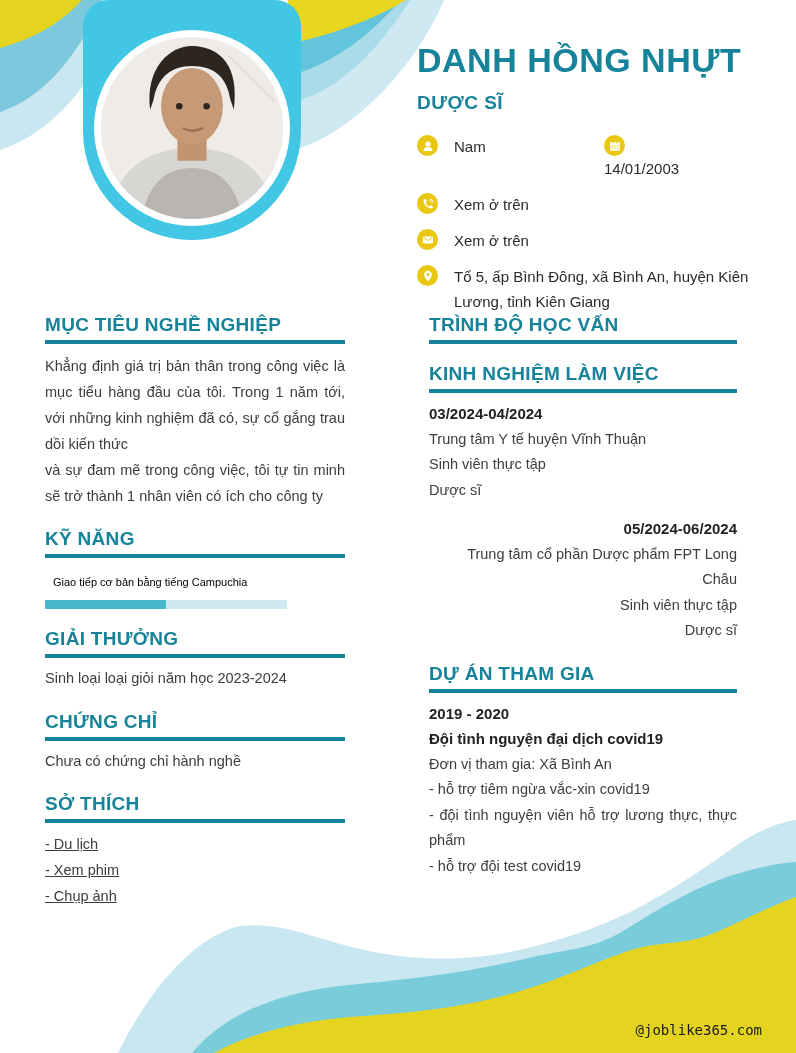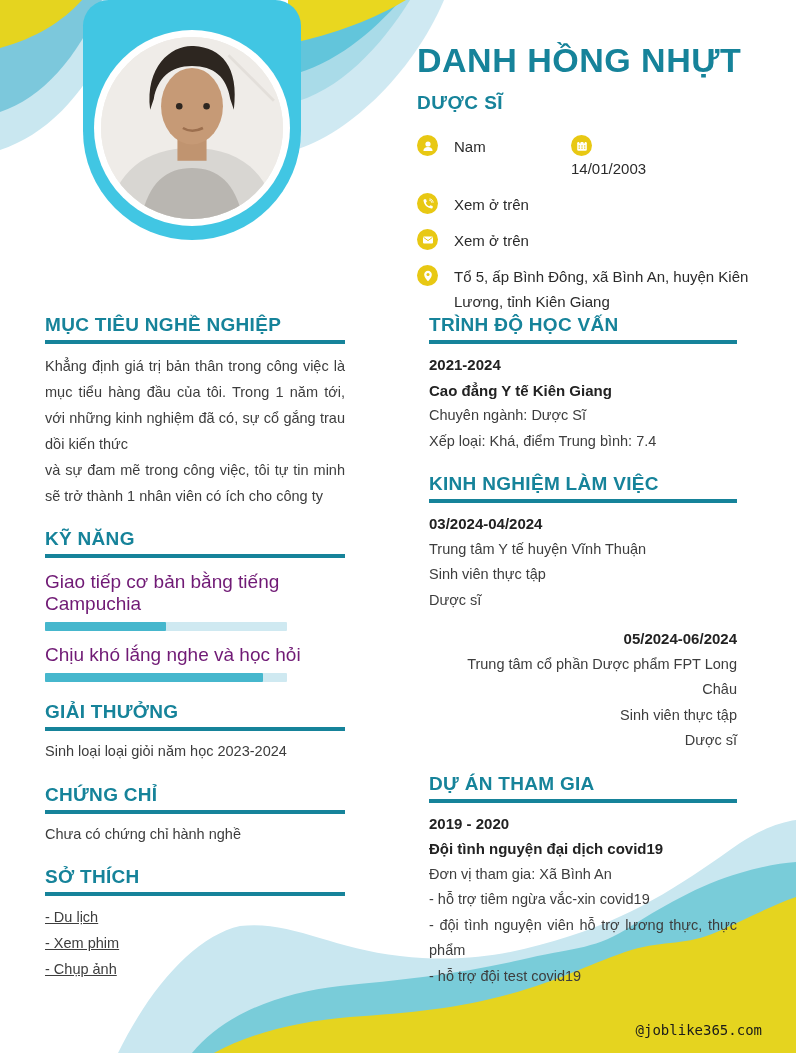--- a/index.html
+++ b/index.html
@@ -27,42 +27,42 @@
 
   
   .header{position:absolute;left:417px;top:40px;width:350px;z-index:4;}
   .name{font-size:34px;font-weight:bold;color:#16839a;letter-spacing:.5px;line-height:40px;}
   .role{font-size:19px;font-weight:bold;color:#16839a;margin-top:12px;letter-spacing:.5px;}
   .contact{margin-top:20px;}
   .c-row{display:flex;align-items:flex-start;margin-top:11px;}
   .c-icon{flex:0 0 21px;width:21px;height:21px;border-radius:50%;background:#e8c813;
     display:flex;align-items:center;justify-content:center;margin-right:16px;margin-top:1px;}
   .c-text{font-size:15px;color:#2b2b2b;line-height:25px;width:300px;}
-  .c-pair{display:flex;}
+  .c-pair{display:flex;gap:33px;}
   .c-pair .cell2{margin-left:42px;display:flex;flex-direction:column;}
 
   
   .col{position:absolute;top:300px;z-index:2;}
   .col-left{left:45px;width:300px;}
   .col-right{left:429px;width:308px;}
   .sec-h{
     font-size:19px;font-weight:bold;color:#16839a;letter-spacing:.3px;
     padding-bottom:4px;border-bottom:4px solid #16839a;
   }
   .mt1{margin-top:14px;}
   .gap{margin-top:19px;}
   .body-just{font-size:14.5px;line-height:26px;text-align:justify;margin-top:9px;color:#3d3d3d;}
   .line{font-size:14.5px;line-height:25.5px;color:#3d3d3d;}
   .line.b{font-weight:bold;color:#222;font-size:15px;}
   .blk{margin-top:8px;}
   .job + .job{margin-top:13px;text-align:right;}
 
   
   .skill{margin-top:13px;}
-  .skill-label{font-size:19px;color:#701a75;line-height:22px;}
+  .skill-label{font-size:11px;color:#000000;line-height:22px;margin-left:8px;}
   .bar{margin-top:7px;width:242px;height:9px;background:#cfe9f1;border-radius:1px;}
   .fill{height:9px;background:#46b7cd;border-radius:1px;}
 
   .hobby{font-size:14.5px;line-height:26px;color:#3d3d3d;text-decoration:underline;}
 
   
   .watermark{
     position:absolute;right:34px;top:1022px;z-index:2;
     font-family:"DejaVu Sans Mono", monospace;font-size:14px;color:#1a1a1a;
   }
@@ -180,49 +180,37 @@
     <div class="body-just">Khẳng định giá trị bản thân trong công việc là mục tiểu hàng đầu của tôi. Trong 1 năm tới, với những kinh nghiệm đã có, sự cổ gắng trau dồi kiến thức</div>
     <div class="body-just" style="margin-top:0;">và sự đam mẽ trong công việc, tôi tự tin minh sẽ trở thành 1 nhân viên có ích cho công ty</div>
 
     <div class="sec-h gap">KỸ NĂNG</div>
     <div class="skill">
       <div class="skill-label">Giao tiếp cơ bản bằng tiếng Campuchia</div>
       <div class="bar">
           <div class="fill" style="width: 50%;"></div>
         </div>
     </div>
-    <div class="skill">
-      <div class="skill-label">Chịu khó lắng nghe và học hỏi</div>
-      <div class="bar">
-          <div class="fill" style="width: 90%;"></div>
-        </div>
-    </div>
 
     <div class="sec-h gap">GIẢI THƯỞNG</div>
     <div class="line blk">Sinh loại loại giỏi năm học 2023-2024</div>
 
     <div class="sec-h gap">CHỨNG CHỈ</div>
     <div class="line blk">Chưa có chứng chỉ hành nghề</div>
 
     <div class="sec-h gap">SỞ THÍCH</div>
     <div class="blk">
       <div class="hobby">- Du lịch</div>
       <div class="hobby">- Xem phim</div>
       <div class="hobby">- Chụp ảnh</div>
     </div>
   </div>
 
   <div class="col col-right">
     <div class="sec-h mt1">TRÌNH ĐỘ HỌC VẤN</div>
-    <div class="blk">
-      <div class="line b">2021-2024</div>
-      <div class="line b">Cao đẳng Y tế Kiên Giang</div>
-      <div class="line">Chuyên ngành: Dược Sĩ</div>
-      <div class="line">Xếp loại: Khá, điểm Trung bình: 7.4</div>
-    </div>
 
     <div class="sec-h gap">KINH NGHIỆM LÀM VIỆC</div>
     <div class="blk">
       <div class="job">
         <div class="line b">03/2024-04/2024</div>
         <div class="line">Trung tâm Y tế huyện Vĩnh Thuận</div>
         <div class="line">Sinh viên thực tập</div>
         <div class="line">Dược sĩ</div>
       </div>
       <div class="job">

